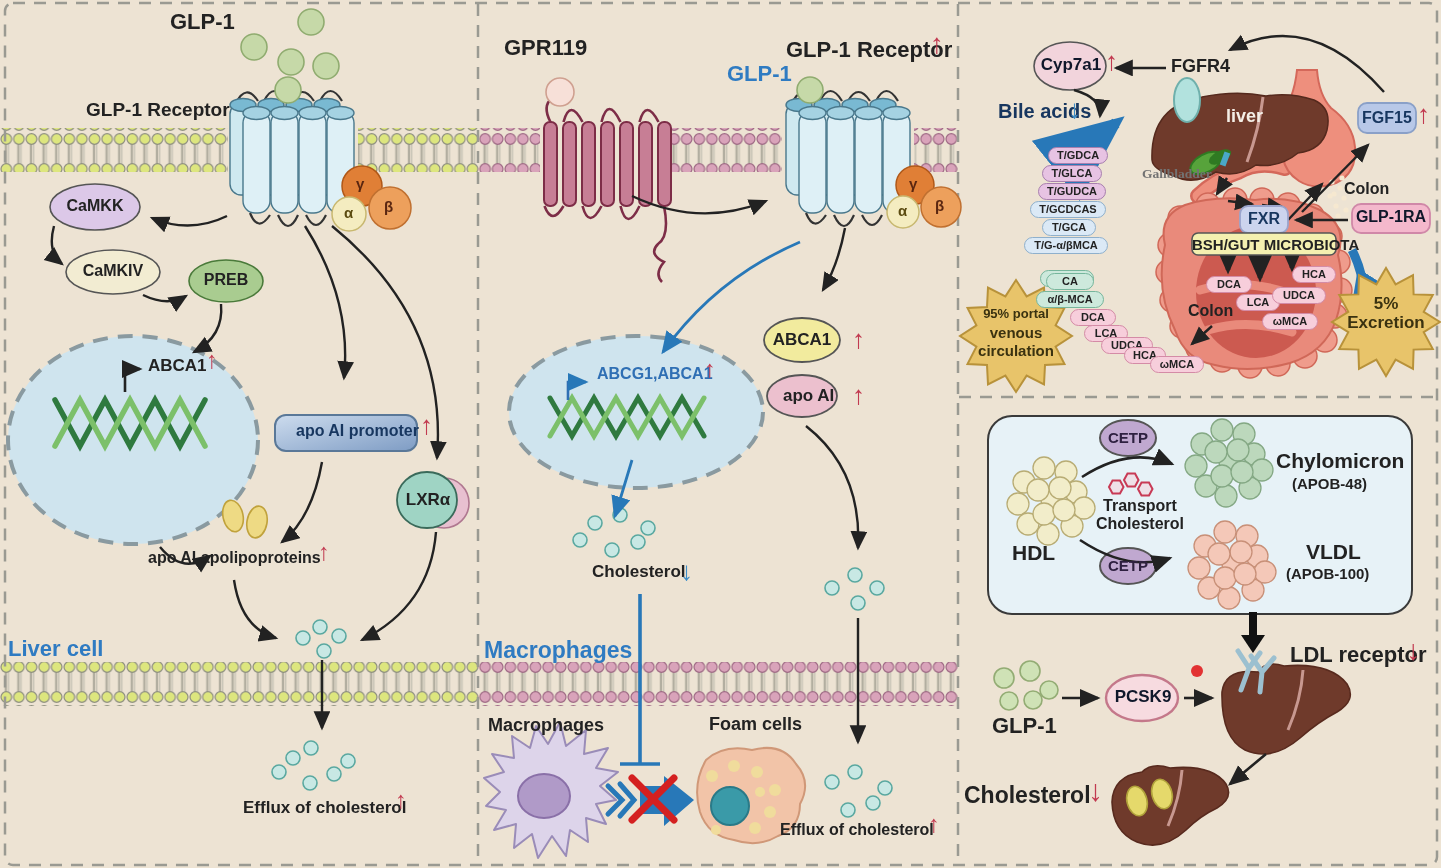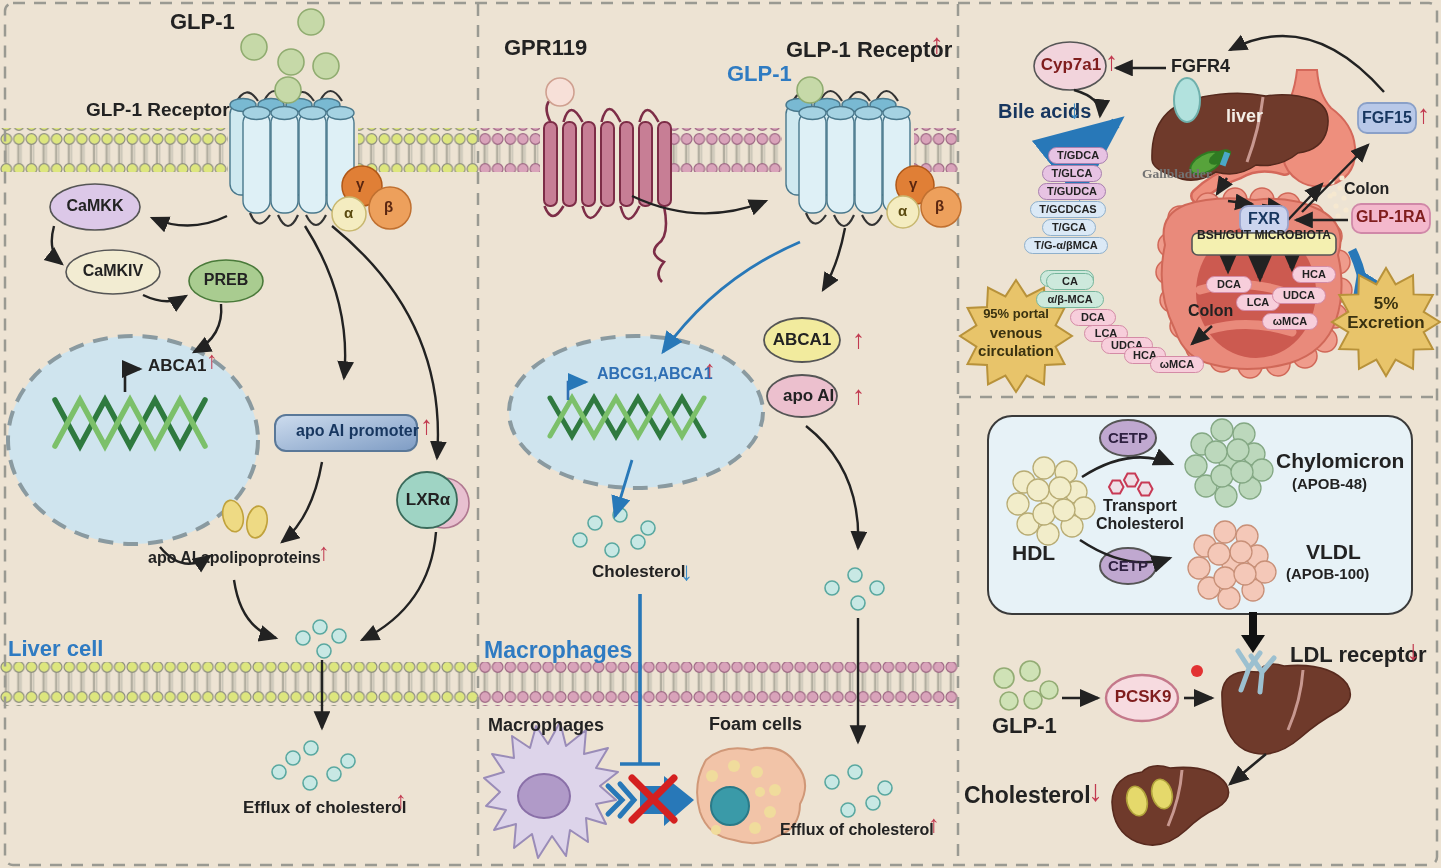--- a/index.html
+++ b/index.html
@@ -3,21 +3,21 @@
 <meta charset="utf-8">
 <style>
   html,body{margin:0;padding:0;background:#888;}
   #fig{position:relative;width:1441px;height:868px;background:#ede3d3;overflow:hidden;
        font-family:"Liberation Sans",sans-serif;}
   #art{position:absolute;left:0;top:0;z-index:1;}
   .lbl{position:absolute;z-index:3;font-weight:bold;color:#222;white-space:nowrap;line-height:1.05;}
   .ctr{text-align:center;}
   .blue{color:#2f7bc2;}
   .navy{color:#17365f;}
-  .dred{color:#7f1d1d;}
+  .dred{color:#0f172a;}
   .white{color:#f4eee6;}
   .olive{color:#737373;font-family:Liberation Serif, serif;}
   .gold{color:#3a3210;}
   .up{color:#c23a50;font-weight:bold;z-index:3;position:absolute;}
   .bdown{color:#3d8ec9;font-weight:bold;z-index:3;position:absolute;}
   .pill{position:absolute;z-index:3;border-radius:9px;border:1.5px solid;
         font-weight:bold;font-size:11px;text-align:center;padding:1px 3px;line-height:1.2;color:#222;}
   .c-purple{background:#e7c3e3;border-color:#a87fae;}
   .c-blue{background:#dbe9f6;border-color:#8fb0cc;}
   .c-teal{background:#cde9dc;border-color:#76b69c;}
@@ -467,21 +467,21 @@
 <div class="lbl" style="left:1171px;top:57px;font-size:18px;">FGFR4</div>
 <div class="lbl navy" style="left:998px;top:101px;font-size:20px;">Bile acids</div>
 <div class="bdown" style="left:1068px;top:94px;font-size:26px;">↓</div>
 <div class="lbl white" style="left:1226px;top:107px;font-size:18px;">liver</div>
 <div class="lbl olive" style="left:1142px;top:167px;font-size:13.5px;">Gallbladder</div>
 <div class="lbl" style="left:1344px;top:181px;font-size:16px;">Colon</div>
 <div class="lbl ctr navy" style="left:1358px;top:110px;width:58px;font-size:16px;">FGF15</div>
 <div class="up" style="left:1417px;top:99px;font-size:26px;">↑</div>
 <div class="lbl ctr navy" style="left:1240px;top:211px;width:48px;font-size:16px;">FXR</div>
 <div class="lbl ctr dred" style="left:1352px;top:209px;width:78px;font-size:16px;">GLP-1RA</div>
-<div class="lbl ctr" style="left:1192px;top:229px;width:144px;font-size:12px;">BSH/GUT MICROBIOTA</div>
+<div class="lbl ctr" style="left:1192px;top:237px;width:144px;font-size:15px;">BSH/GUT MICROBIOTA</div>
 <div class="lbl" style="left:1188px;top:303px;font-size:16px;">Colon</div>
 <div class="lbl ctr gold" style="left:966px;top:307px;width:100px;font-size:13px;">95% portal</div>
 <div class="lbl ctr gold" style="left:966px;top:325px;width:100px;font-size:15px;">venous</div>
 <div class="lbl ctr gold" style="left:966px;top:343px;width:100px;font-size:15px;">circulation</div>
 <div class="lbl ctr gold" style="left:1340px;top:295px;width:92px;font-size:17px;">5%</div>
 <div class="lbl ctr gold" style="left:1340px;top:314px;width:92px;font-size:17px;">Excretion</div>
 
 <div class="pill c-purple" style="left:1048px;top:147px;width:52px;">T/GDCA</div>
 <div class="pill c-purple" style="left:1042px;top:165px;width:52px;">T/GLCA</div>
 <div class="pill c-purple" style="left:1038px;top:183px;width:60px;">T/GUDCA</div>

